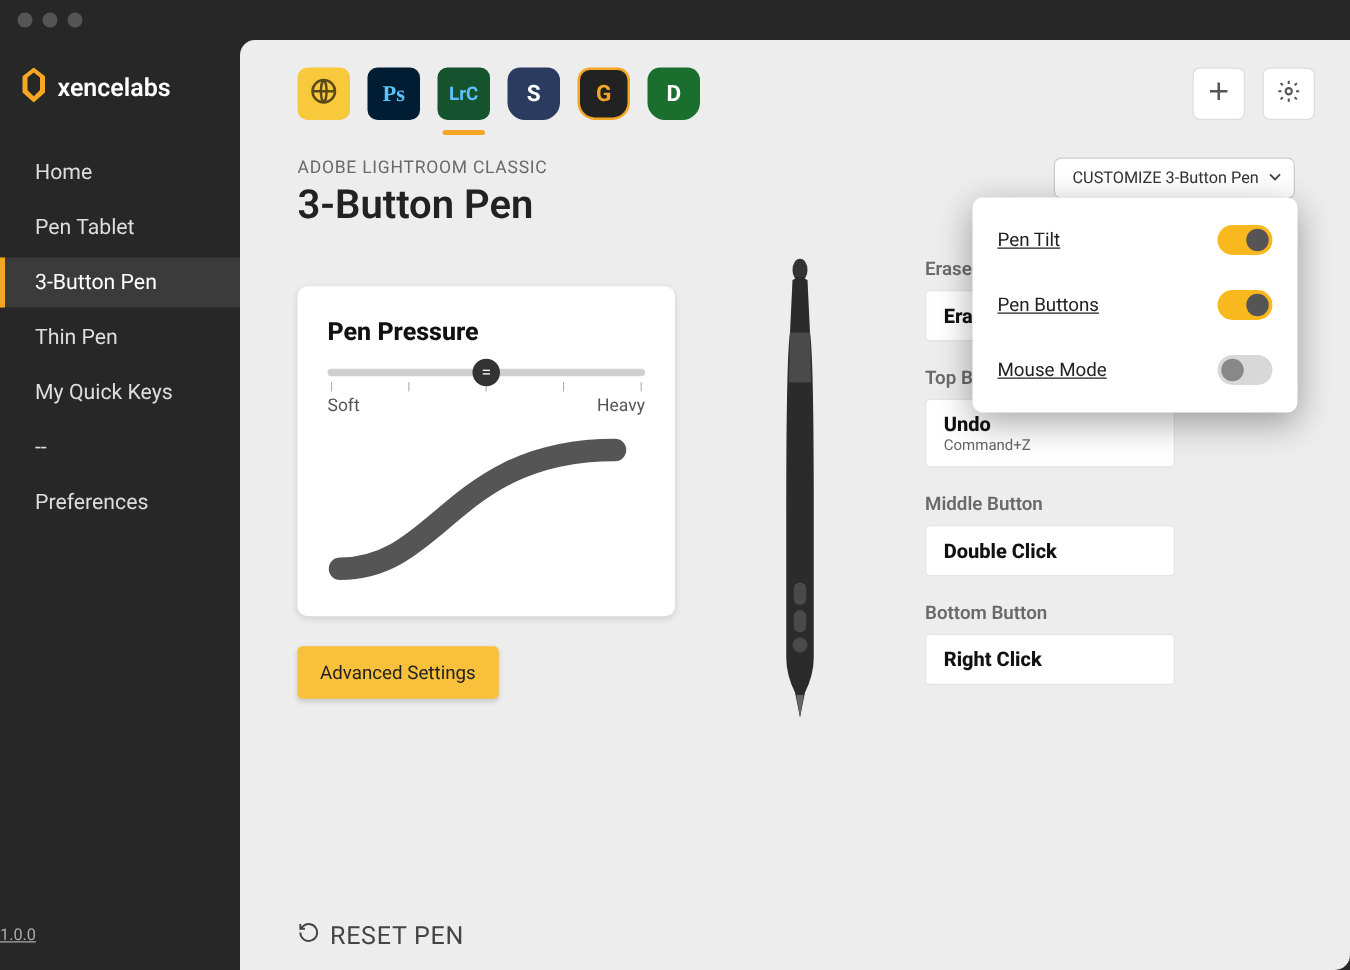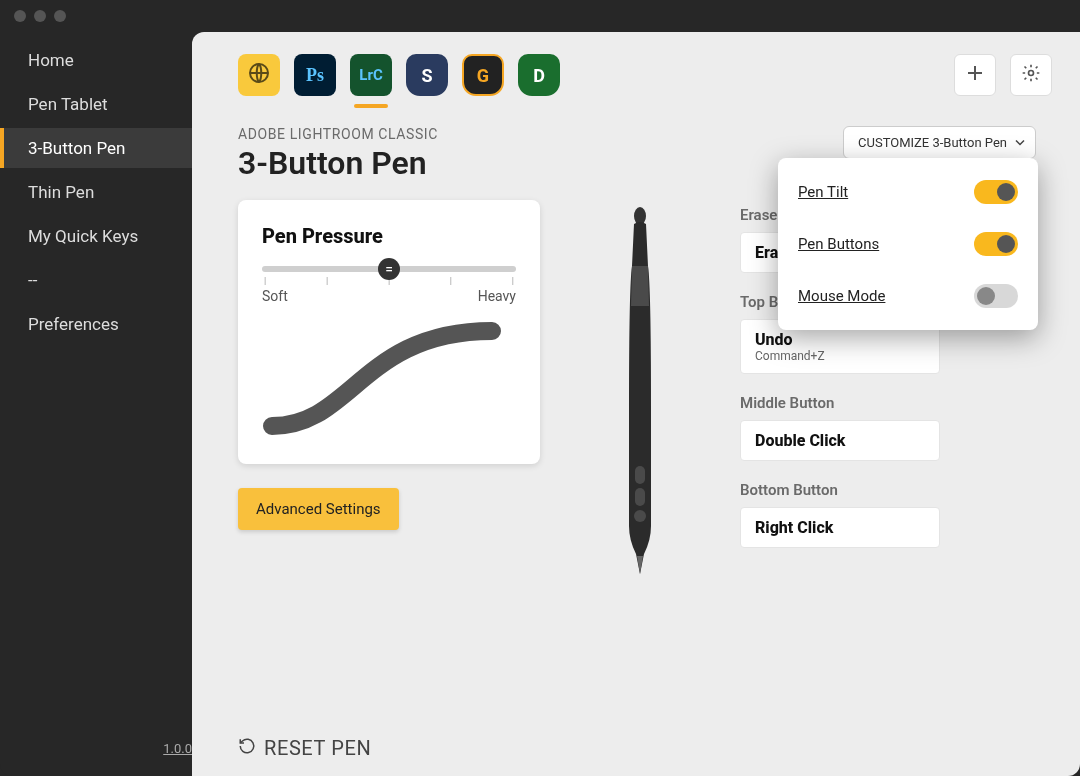--- a/index.html
+++ b/index.html
@@ -11,21 +11,21 @@
 
     .app { flex: 1; display: flex; min-height: 0; }
 
     
     .sidebar { width: 192px; background: #272727; color: #eee; display: flex; flex-direction: column; }
     .brand { display: flex; align-items: center; gap: 8px; padding: 22px 16px 24px 16px; }
     .brand-name { font-weight: 600; font-size: 20px; color: #fff; }
     .nav { flex: 1; display: flex; flex-direction: column; gap: 4px; padding-top: 8px; }
     .nav-item { padding: 10px 28px; font-size: 17px; color: #ddd; cursor: pointer; }
     .nav-item.active { background: #3b3b3b; border-left: 4px solid #f5a623; padding-left: 24px; color: #fff; }
-    .version { text-align: right; color: #aaa; font-size: 13px; padding: 20px 0; text-decoration: underline; }
+    .version { text-align: left; color: #aaa; font-size: 13px; padding: 20px 0; text-decoration: underline; }
 
     
     .main { flex: 1; background: #ededed; border-radius: 12px 0 0 0; display: flex; flex-direction: column; position: relative; }
 
     
     .toolbar { display: flex; align-items: center; padding: 22px 28px 8px 46px; gap: 14px; }
     .app-icon { width: 42px; height: 42px; border-radius: 8px; display: flex; align-items: center; justify-content: center; font-weight: 700; font-size: 18px; position: relative; cursor: pointer; }
     .app-icon.active::after { content: ""; position: absolute; bottom: -12px; left: 4px; right: 4px; height: 4px; background: #f5a623; border-radius: 2px; }
     .globe { background: #f9c93c; color: #5a4a18; }
     .shield { border-radius: 10px 10px 14px 14px; }
@@ -34,21 +34,21 @@
 
     
     .content { flex: 1; padding: 22px 46px 20px 46px; position: relative; }
     .crumb { color: #6a6a6a; font-size: 14px; letter-spacing: 0.6px; margin-bottom: 2px; }
     .page-title { font-size: 32px; font-weight: 600; margin-bottom: 18px; color: #222; }
 
     .customize-select { position: absolute; top: 22px; right: 44px; background: #fff; border: 1px solid #ccc; border-radius: 6px; padding: 8px 28px 8px 14px; font-size: 13px; color: #333; cursor: pointer; }
     .customize-select .chev { position: absolute; right: 10px; top: 50%; transform: translateY(-50%); }
 
     .cols { display: flex; gap: 30px; }
-    .card { background: #fff; border-radius: 8px; box-shadow: 0 2px 6px rgba(0,0,0,0.12); padding: 24px; width: 302px; }
+    .card { background: #fff; border-radius: 8px; box-shadow: 0 2px 6px rgba(0,0,0,0.12); padding: 24px; width: 302px; margin-top: 29px; }
     .card h3 { font-size: 20px; font-weight: 800; margin-bottom: 18px; color: #111; }
     .slider-track { height: 6px; background: #cfcfcf; border-radius: 3px; position: relative; margin: 8px 0 4px 0; }
     .slider-handle { width: 22px; height: 22px; border-radius: 50%; background: #333; position: absolute; top: 50%; left: 50%; transform: translate(-50%,-50%); display:flex; align-items:center; justify-content:center; color:#fff; font-size:14px; cursor: grab; }
     .slider-ticks { display:flex; justify-content: space-between; padding: 0 2px; font-size: 9px; color:#999; }
     .slider-labels { display: flex; justify-content: space-between; font-size: 14px; color: #555; margin-top: 2px; }
     .curve { margin-top: 12px; }
     .adv-btn { margin-top: 24px; background: #f9c03c; color: #222; border: none; border-radius: 4px; padding: 12px 18px; font-size: 15px; cursor: pointer; box-shadow: 0 2px 4px rgba(0,0,0,0.15); }
 
     .pen-col { width: 140px; display:flex; justify-content:center; padding-top: 6px; }
 
@@ -75,20 +75,28 @@
 
 <div class="titlebar">
   <div class="dot"></div>
   <div class="dot"></div>
   <div class="dot"></div>
 </div>
 
 <div class="app">
 
   <aside class="sidebar">
+    <div class="brand">
+      <span>
+        <svg width="22" height="28" viewBox="0 0 22 28">
+            <path d="M11 0 L20 7 L20 20 L11 28 L2 20 L2 7 Z M11 4 L6 8 L6 18 L11 23 L16 18 L16 8 Z" fill="#f5a623"></path>
+          </svg>
+      </span>
+      <span class="brand-name">xencelabs</span>
+    </div>
     <nav class="nav">
       <div class="nav-item">Home</div>
       <div class="nav-item">Pen Tablet</div>
       <div class="nav-item active">3-Button Pen</div>
       <div class="nav-item">Thin Pen</div>
       <div class="nav-item">My Quick Keys</div>
       <div class="nav-item">--</div>
       <div class="nav-item">Preferences</div>
     </nav>
     <div class="version">1.0.0</div>

